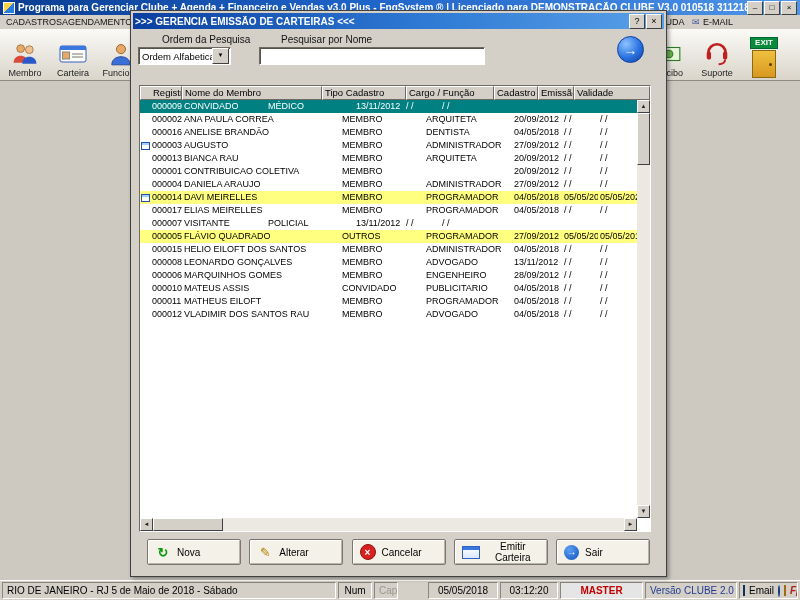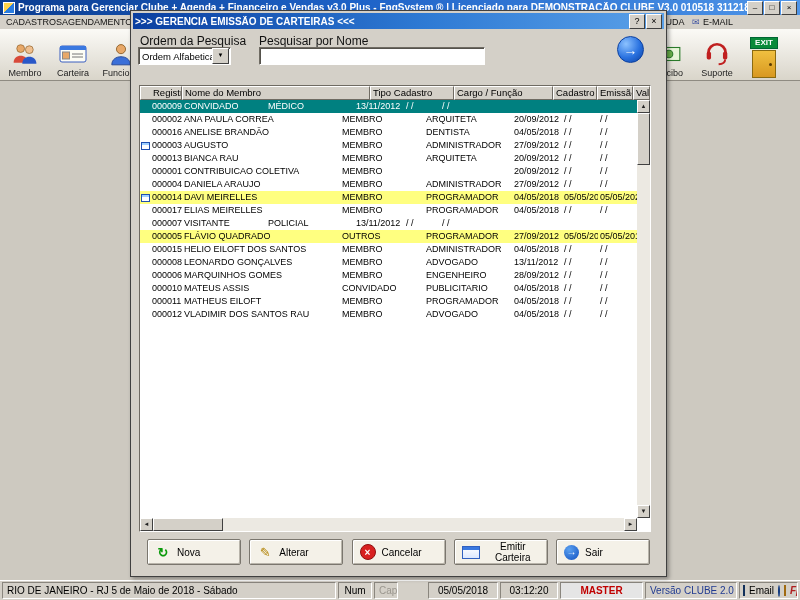--- a/index.html
+++ b/index.html
@@ -41,21 +41,21 @@
 
   
   .dialog{position:absolute;left:130px;top:10px;width:537px;height:567px;background:#d4d0c8;
     border:1px solid #404040;box-shadow:2px 2px 4px rgba(0,0,0,.35);box-sizing:border-box;z-index:5;}
   .dlg-titlebar{position:absolute;left:2px;top:2px;right:2px;height:16px;
     background:linear-gradient(to right,#0a3fa0,#2e7ad4 55%,#5aa0e8);
     display:flex;align-items:center;color:#fff;padding:0 2px;}
   .dlg-title{flex:1;font-size:10px;font-weight:bold;white-space:nowrap;overflow:hidden;}
   .dlg-btn{width:14px;height:13px;background:#d4d0c8;color:#000;font-size:9px;line-height:12px;
     text-align:center;border:1px solid;border-color:#fff #404040 #404040 #fff;margin-left:1px;}
-  .dlg-label{position:absolute;font-size:12px;color:#111;}
+  .dlg-label{position:absolute;font-size:10px;color:#111;margin-left:22px;}
   .lbl-order{left:9px;top:23px;} .lbl-search{left:128px;top:23px;}
   .combo{position:absolute;left:7px;top:36px;width:93px;height:18px;background:#fff;
     border:1px solid;border-color:#6f6b63 #fff #fff #6f6b63;box-shadow:inset 1px 1px 0 #55524c;
     display:flex;align-items:center;box-sizing:border-box;}
   .combo-text{flex:1;font-size:9.5px;padding-left:3px;white-space:nowrap;overflow:hidden;}
   .combo-arrow{width:15px;height:14px;margin-right:1px;font-size:6px;line-height:13px;text-align:center;
     background:#d4d0c8;border:1px solid;border-color:#fff #404040 #404040 #fff;}
   .search-input{position:absolute;left:128px;top:36px;width:226px;height:18px;background:#fff;
     border:1px solid;border-color:#6f6b63 #fff #fff #6f6b63;box-shadow:inset 1px 1px 0 #55524c;
     font-size:10px;box-sizing:border-box;padding:0 3px;font-family:inherit;}
@@ -63,21 +63,21 @@
     background:radial-gradient(circle at 32% 28%,#8cc2ff,#2a72e0 55%,#0a3fa0);
     border:1px solid #0a3fa0;color:#fff;display:flex;align-items:center;justify-content:center;
     font-size:14px;font-weight:bold;box-sizing:border-box;}
 
   
   .table-wrap{position:absolute;left:8px;top:74px;width:512px;height:447px;background:#fff;
     border:1px solid;border-color:#6f6b63 #fff #fff #6f6b63;box-sizing:border-box;}
   .thead{position:absolute;top:0;left:0;right:0;height:14px;display:flex;}
   .hcell{border:1px solid;border-color:#fff #6f6b63 #6f6b63 #fff;background:#d4d0c8;
     font-size:9.5px;line-height:12px;padding-left:2px;white-space:nowrap;overflow:hidden;box-sizing:border-box;}
-  .h-0{width:42px;padding-left:12px;} .h-1{width:188px;} .h-2{width:84px;} .h-3{width:99px;}
+  .h-0{width:42px;padding-left:12px;} .h-1{width:140px;} .h-2{width:84px;} .h-3{width:88px;}
   .h-4{width:44px;} .h-5{width:36px;} .h-6{flex:1;}
   .tbody{position:absolute;top:14px;left:0;right:13px;bottom:13px;background:#fff;overflow:hidden;}
   .trow{display:flex;height:13px;line-height:13px;font-size:9px;white-space:nowrap;color:#000;}
   .trow.selected{background:#008080;color:#fff;}
   .trow.yellow{background:#ffff80;}
   .tcell{overflow:hidden;box-sizing:border-box;padding-left:2px;}
   .c-0{width:10px;padding:2px 0 0 1px;} .c-1{width:32px;} .c-2{width:158px;} .c-3{width:84px;}
   .c-4{width:88px;} .c-5{width:50px;} .c-6{width:36px;} .c-7{flex:1;}
   .row-icon{display:inline-block;width:9px;height:8px;box-sizing:border-box;
     background:linear-gradient(180deg,#9fd0ff 0 40%,#fff 40%);border:1px solid #2050b0;}

